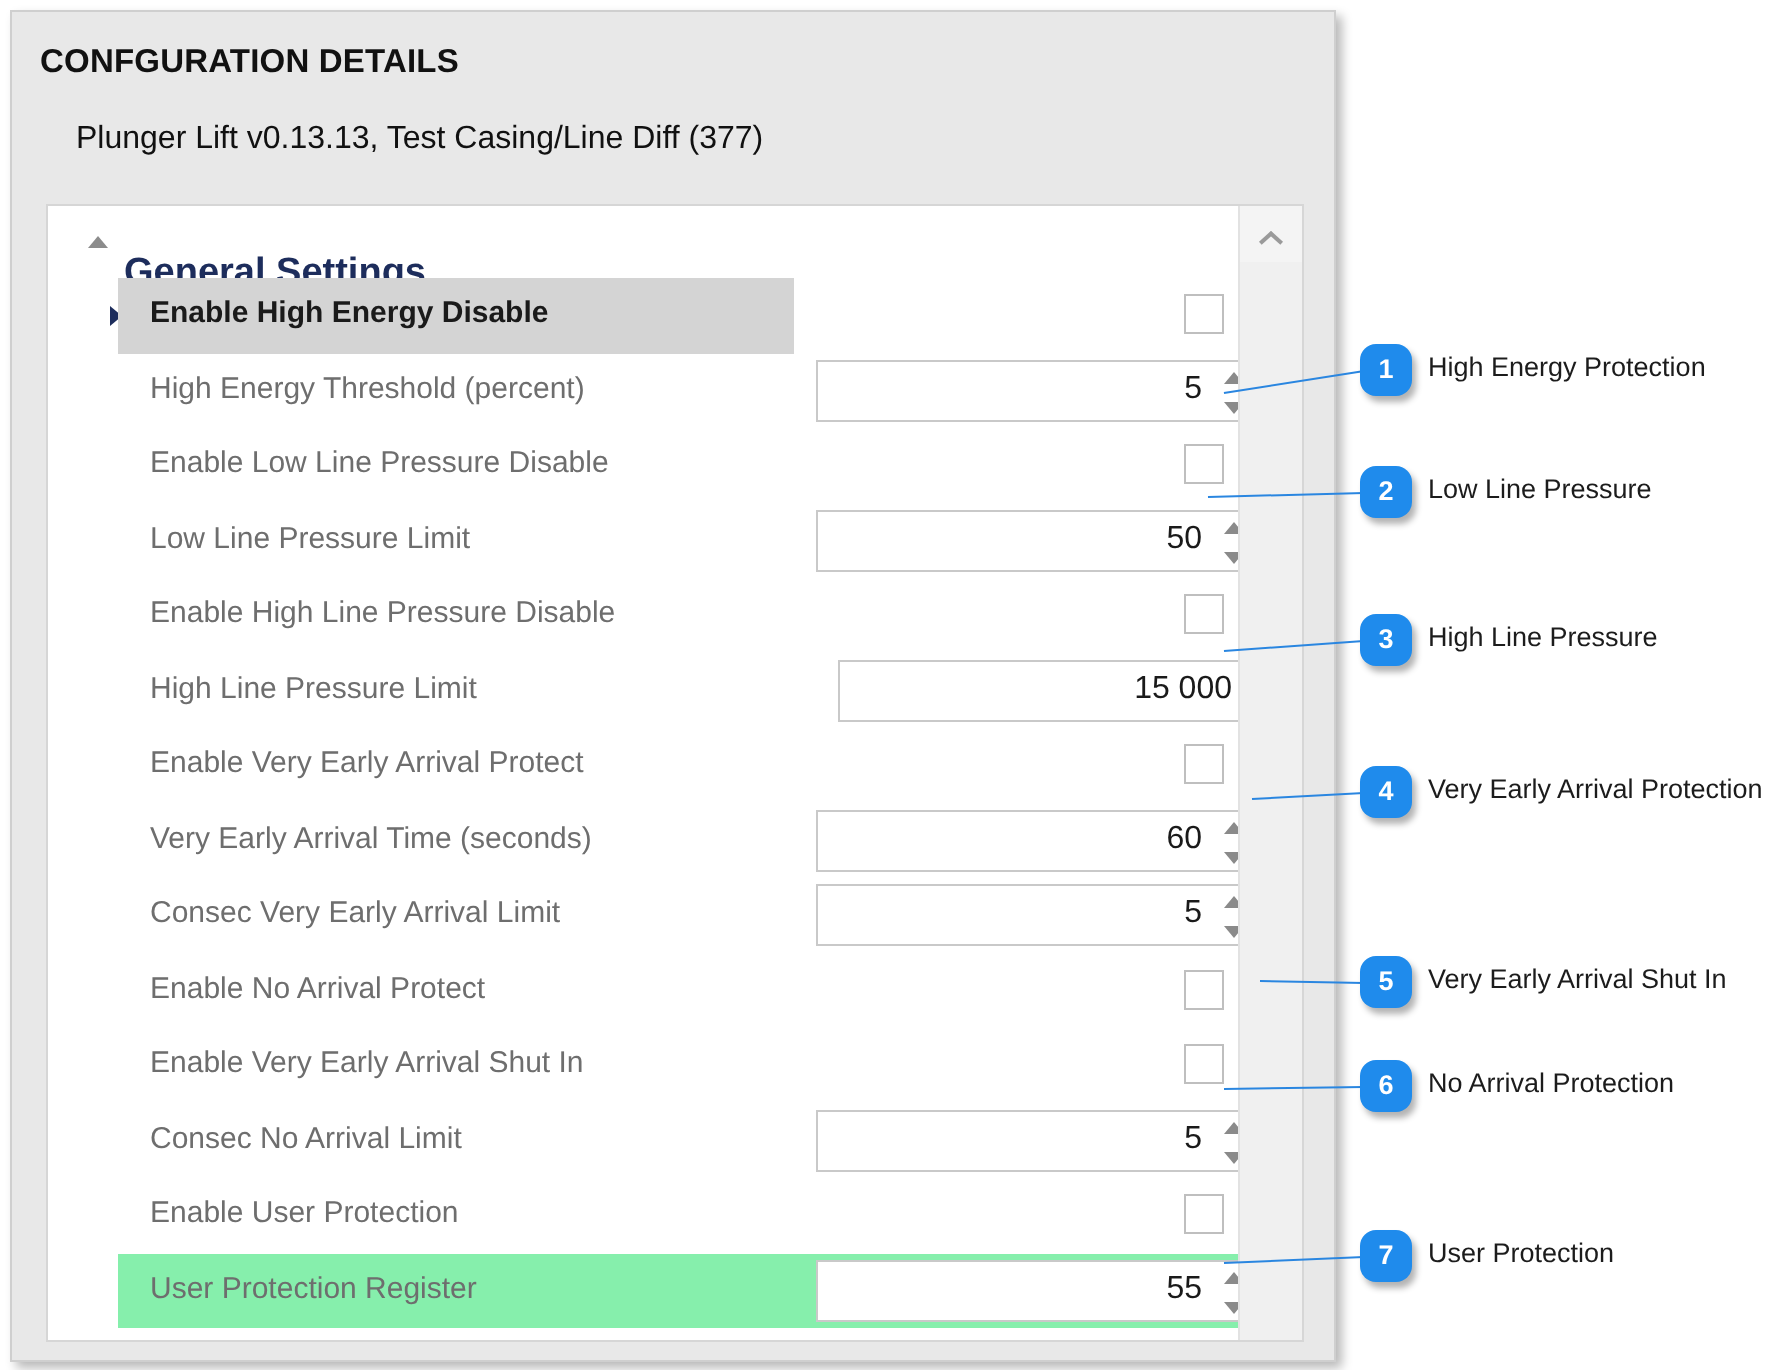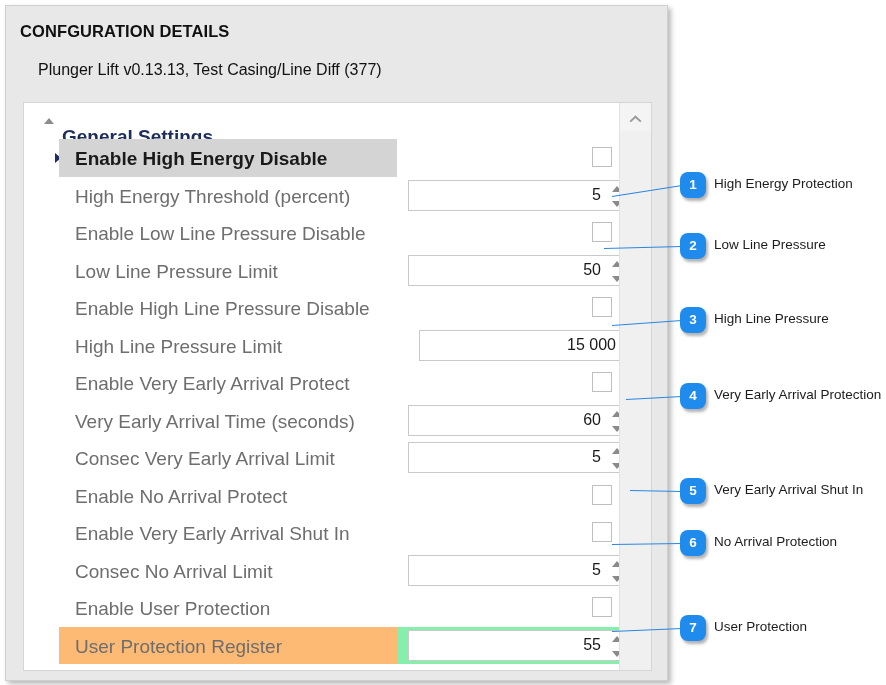--- a/index.html
+++ b/index.html
@@ -95,21 +95,21 @@
     left: 0;
     top: 36px;
     width: 100%;
   }
   .row {
     position: relative;
     height: 37.5px;
     width: 100%;
   }
   .row.selected .row-label-cell { background: #d4d4d4; }
-  .row.hovered  .row-label-cell { background: #fdba74; }
+  .row.hovered  .row-label-cell { background: #86efac; }
   .row.hovered  .row-value-cell { background: #86efac; }
 
   .row-expander {
     position: absolute;
     left: 31px;
     top: 14px;
     width: 0; height: 0;
     border-top: 5px solid transparent;
     border-bottom: 5px solid transparent;
     border-left: 6px solid #1d2d5c;
@@ -118,21 +118,21 @@
     position: absolute;
     left: 35px;
     top: 0;
     width: 338px;
     height: 37.5px;
   }
   .row-label {
     position: absolute;
     left: 16px;
     top: 9px;
-    font-size: 19px;
+    font-size: 15px;
     color: #6e6e6e;
     white-space: nowrap;
   }
   .row.selected .row-label { color: #1a1a1a; font-weight: bold; }
   .row.hovered  .row-label { color: #6e6e6e; }
 
   .row-value-cell {
     position: absolute;
     left: 373px;
     top: 0;

